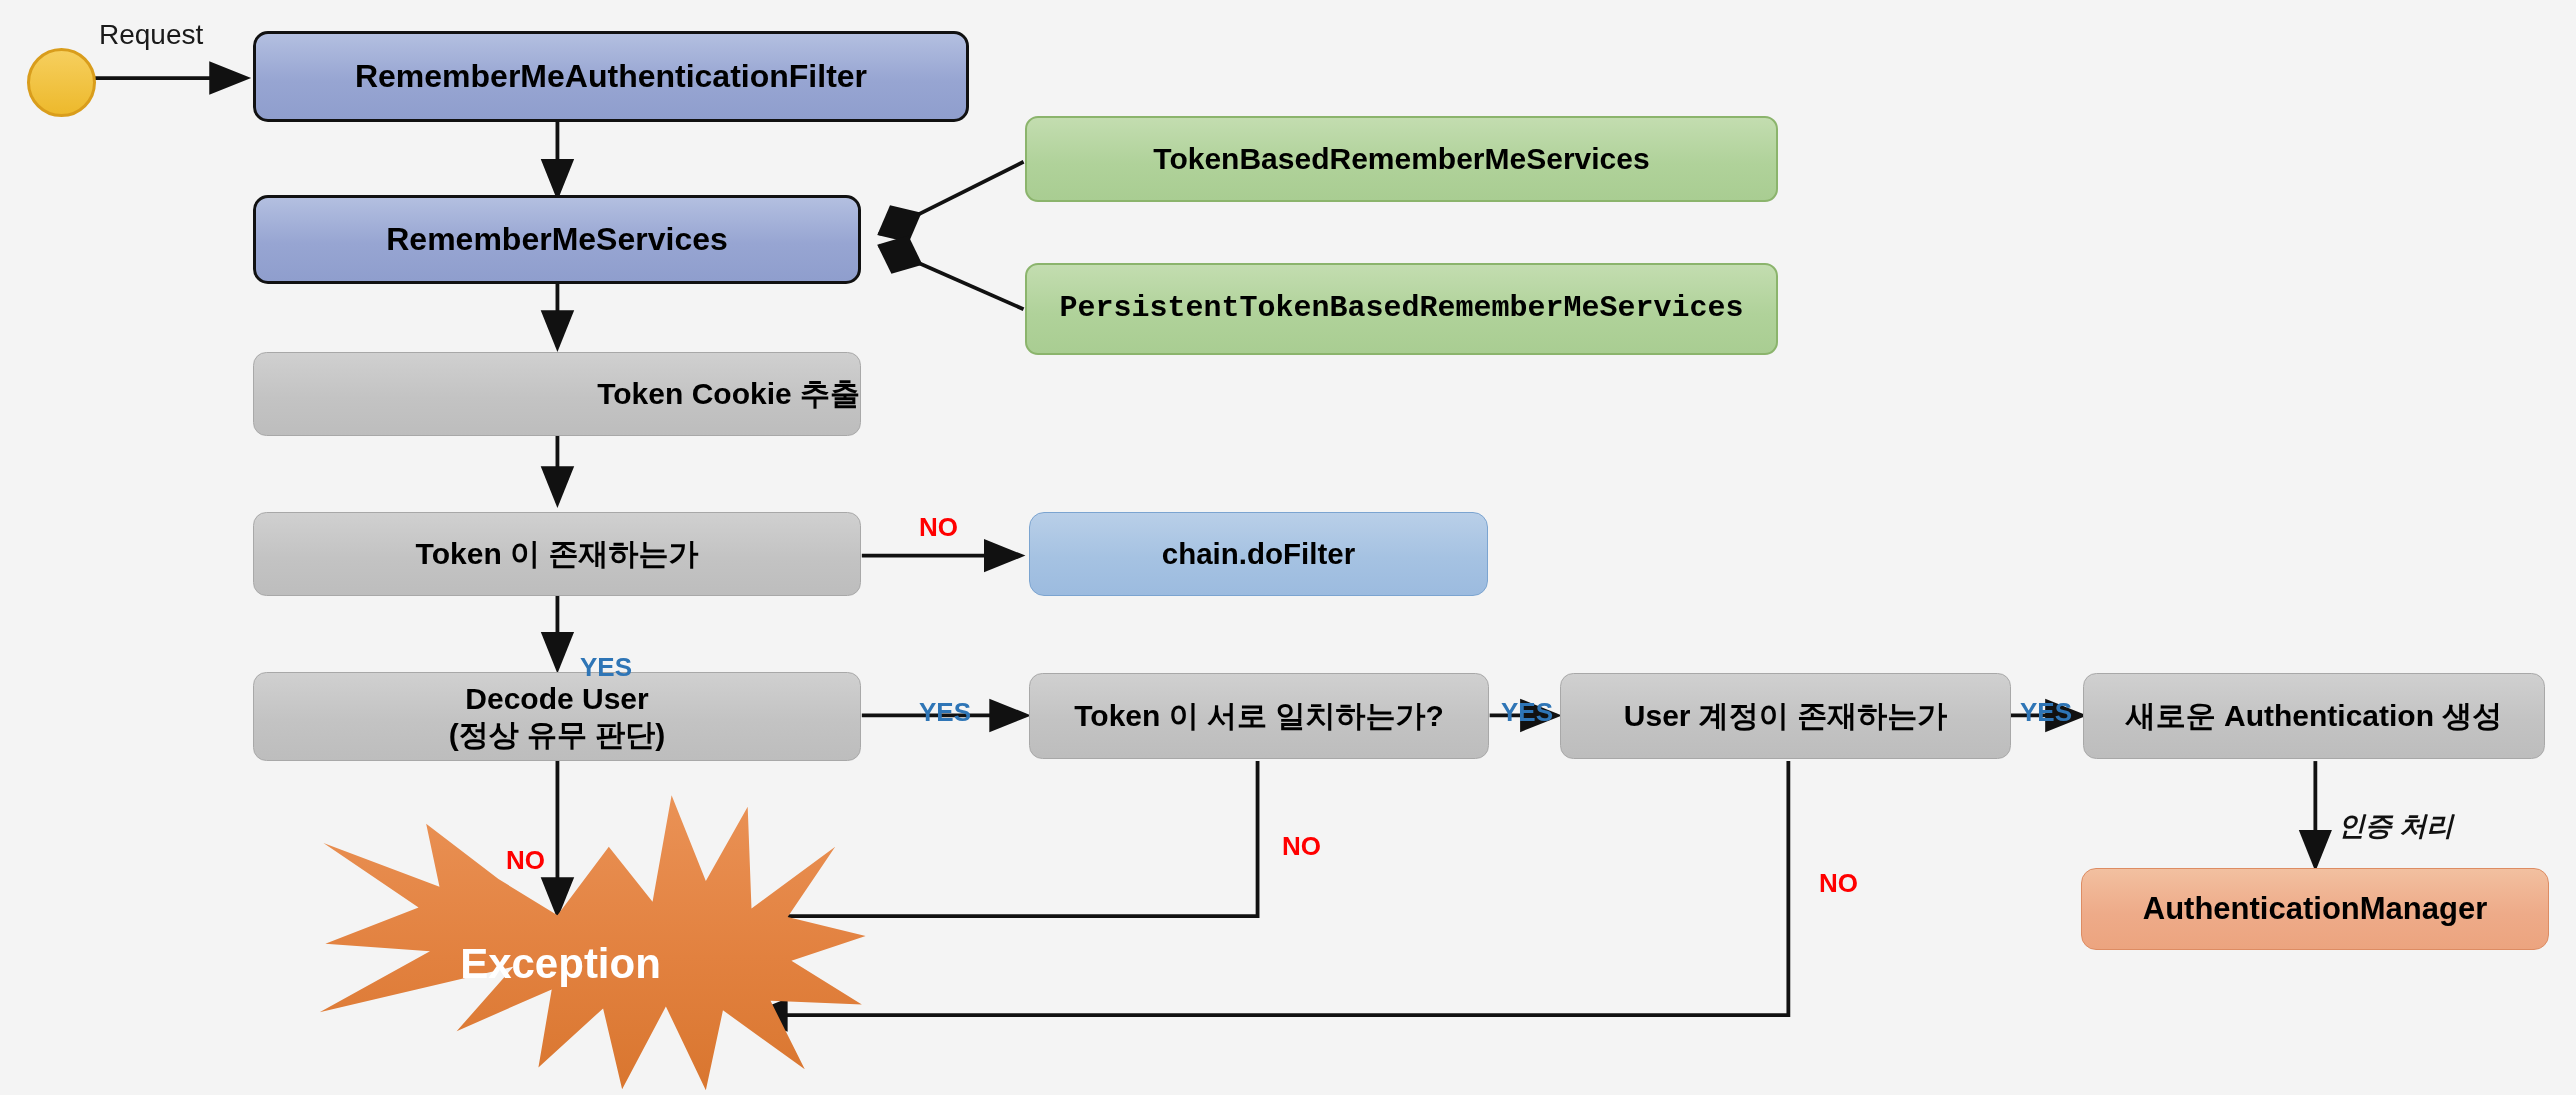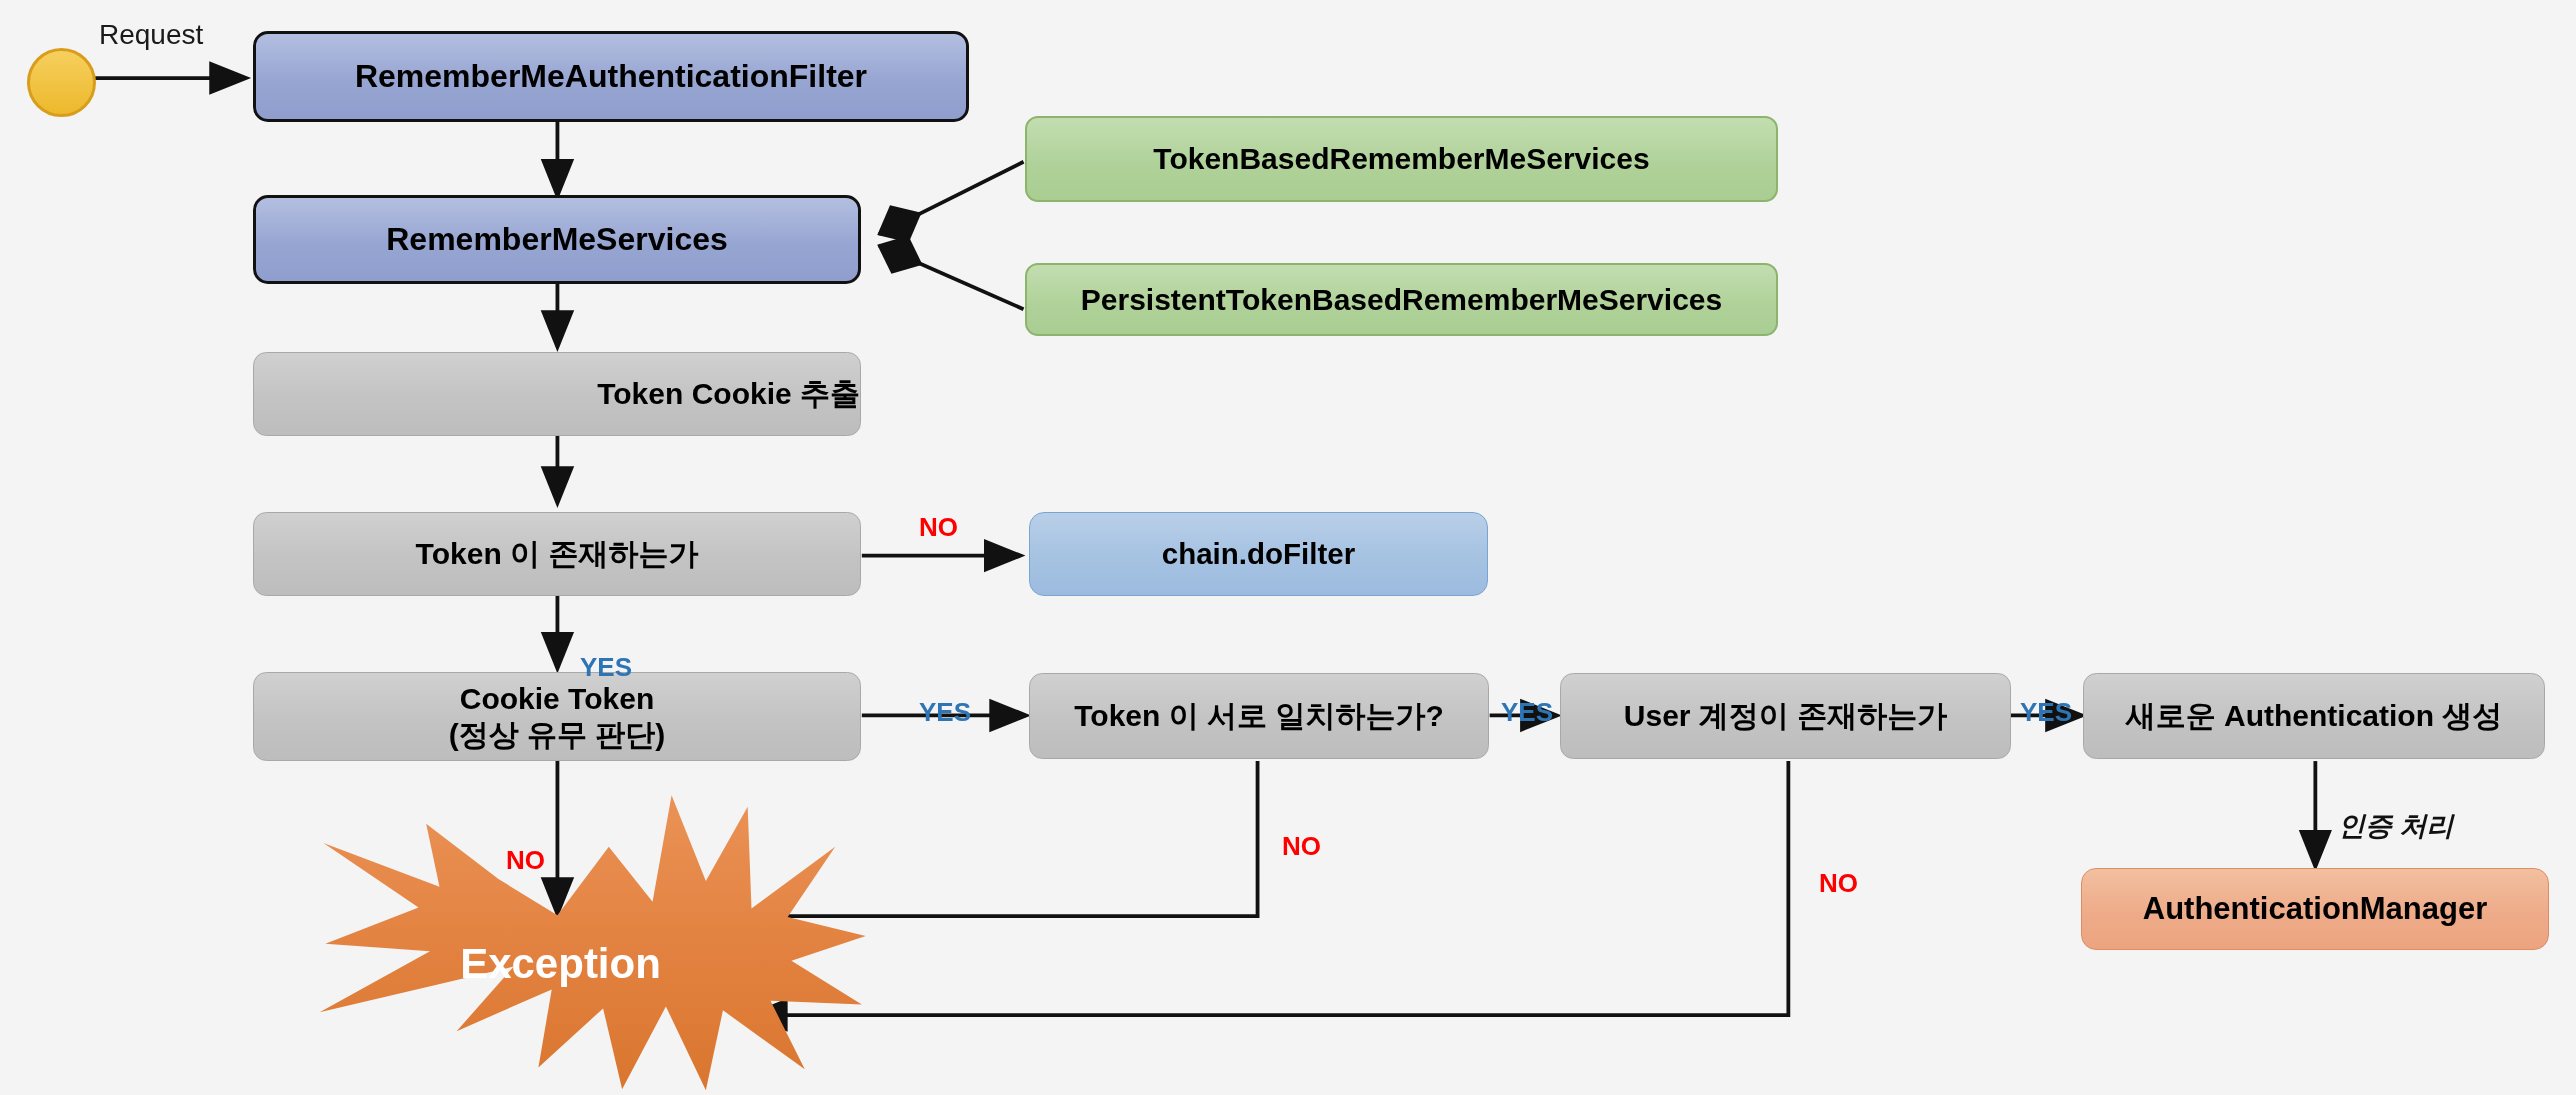--- a/index.html
+++ b/index.html
@@ -170,38 +170,38 @@
   </div>
 
   <div class="node node-blue" style="left:253px; top:195px; width:608px; height:89px;">
     <span>RememberMeServices</span>
   </div>
 
   <div class="node node-green" style="left:1025px; top:116px; width:753px; height:86px;">
     <span>TokenBasedRememberMeServices</span>
   </div>
 
-  <div class="node node-green" style="left:1025px; top:263px; width:753px; height:73px;">
+  <div class="node node-green" style="left:1025px; top:263px; width:753px; height:92px;font-family:Liberation Mono, monospace;">
     <span>PersistentTokenBasedRememberMeServices</span>
   </div>
 
   <div class="node node-grey" style="left:253px; top:352px; width:608px; height:84px;justify-content:flex-end;">
     <span>Token Cookie 추출</span>
   </div>
 
   <div class="node node-grey" style="left:253px; top:512px; width:608px; height:84px;">
     <span>Token 이 존재하는가</span>
   </div>
 
   <div class="node node-lightblue" style="left:1029px; top:512px; width:459px; height:84px;">
     <span>chain.doFilter</span>
   </div>
 
   <div class="node node-grey" style="left:253px; top:672px; width:608px; height:89px; flex-direction:column;">
-    <span>Cookie Token</span>
+    <span>Decode User</span>
     <span>(정상 유무 판단)</span>
   </div>
 
   <div class="node node-grey" style="left:1029px; top:673px; width:460px; height:86px;">
     <span>Token 이 서로 일치하는가?</span>
   </div>
 
   <div class="node node-grey" style="left:1560px; top:673px; width:451px; height:86px;">
     <span>User 계정이 존재하는가</span>
   </div>

